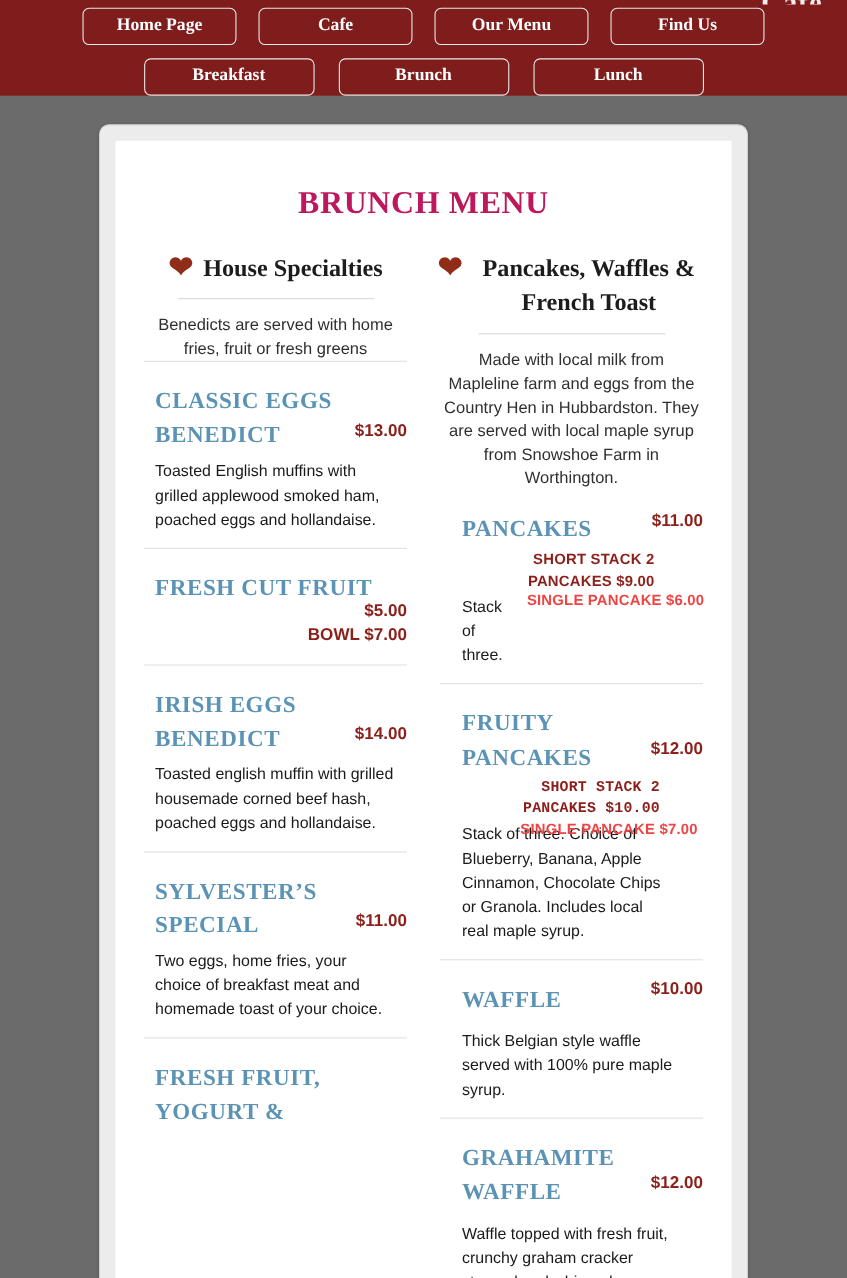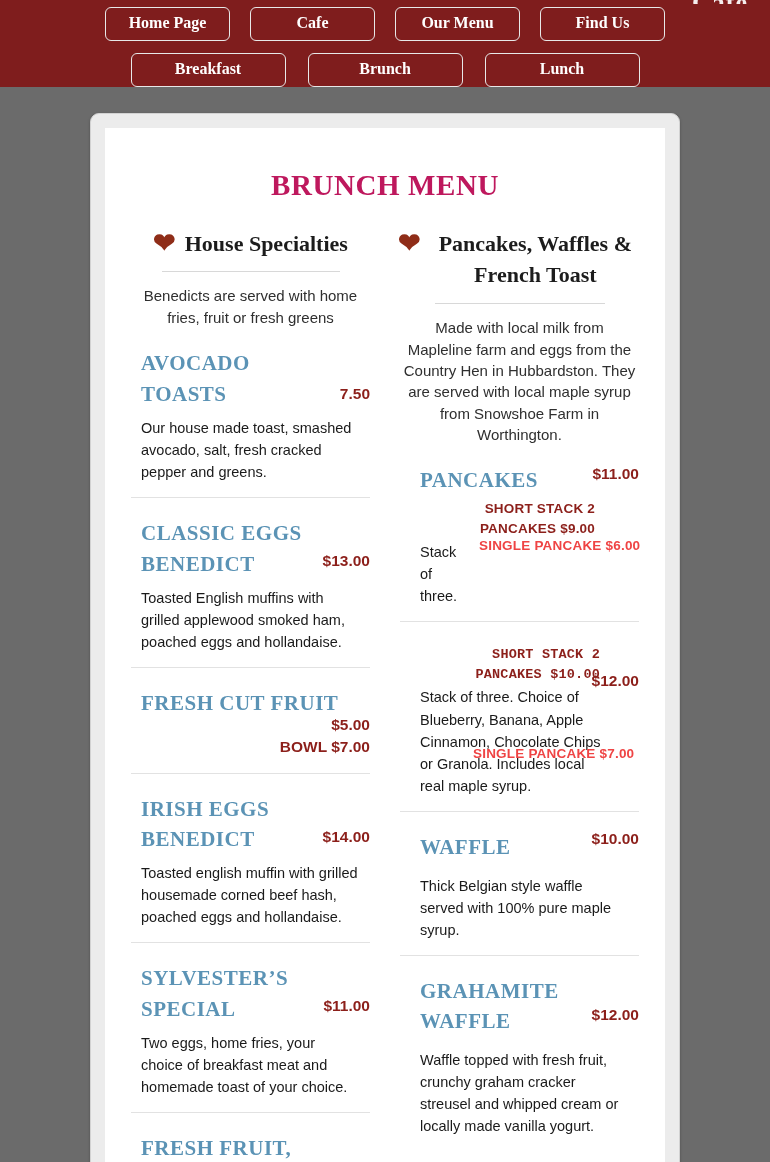--- a/index.html
+++ b/index.html
@@ -48,21 +48,21 @@
     font-family: "Liberation Serif", serif;
     font-weight: bold;
     font-size: 16px;
     text-align: center;
     padding: 7px 4px 8px;
     background: transparent;
     cursor: pointer;
     white-space: nowrap;
     line-height: 1.05;
   }
-  .nav-row.row1 .nav-btn { width: 125px; }
+  .nav-row.row1 .nav-btn { width: 140px; }
   .nav-row.row2 .nav-btn { width: 155px; }
 
   
   .page-outer {
     width: 590px;
     margin: 26px auto 0;
     background: #ececec;
     border: 1px solid #d2d2d2;
     border-radius: 9px;
     padding: 14px;
@@ -209,25 +209,20 @@
 
     <div class="col left">
 
       <div class="col-head">
         <span class="heart">❤</span>
         <span class="htext">House Specialties</span>
       </div>
       <div class="head-rule"></div>
       <div class="section-note">Benedicts are served with home fries, fruit or fresh greens</div>
 
-      <div class="item">
-        <div class="item-name">AVOCADO TOASTS</div>
-        <div class="item-price" style="top:55px;">7.50</div>
-        <div class="item-desc">Our house made toast, smashed avocado, salt, fresh cracked pepper and greens.</div>
-      </div>
       <div class="item-divider"></div>
 
       <div class="item">
         <div class="item-name">CLASSIC EGGS BENEDICT</div>
         <div class="item-price" style="top:52px;">$13.00</div>
         <div class="item-desc">Toasted English muffins with grilled applewood smoked ham, poached eggs and hollandaise.</div>
       </div>
       <div class="item-divider"></div>
 
       <div class="item" style="padding-bottom:8px;">
@@ -269,20 +264,21 @@
       <div class="item">
         <div class="item-name">PANCAKES</div>
         <div class="item-price" style="top:18px;">$11.00</div>
         <div class="sub-price sub-block" style="margin-top:3px;max-width:175px;">SHORT STACK 2 PANCAKES $9.00</div>
         <div class="inline-single" style="top:93px;left:81px;">SINGLE PANCAKE $6.00</div>
         <div class="item-desc" style="margin-top:2px;max-width:50px;">Stack of three.</div>
       </div>
       <div class="item-divider"></div>
 
       <div class="item">
+        <div class="item-name" style="max-width:125px;">FRUITY PANCAKES</div>
         <div class="item-price" style="top:48px;">$12.00</div>
         <div class="sub-price sub-block" style="margin-top:3px;max-width:180px;font-family:Liberation Mono, monospace;">SHORT STACK 2 PANCAKES $10.00</div>
         <div class="inline-single" style="top:124px;left:75px;">SINGLE PANCAKE $7.00</div>
         <div class="item-desc" style="margin-top:2px;max-width:190px;">Stack of three. Choice of Blueberry, Banana, Apple Cinnamon, Chocolate Chips or Granola. Includes local real maple syrup.</div>
       </div>
       <div class="item-divider"></div>
 
       <div class="item">
         <div class="item-name">WAFFLE</div>
         <div class="item-price" style="top:16px;">$10.00</div>

